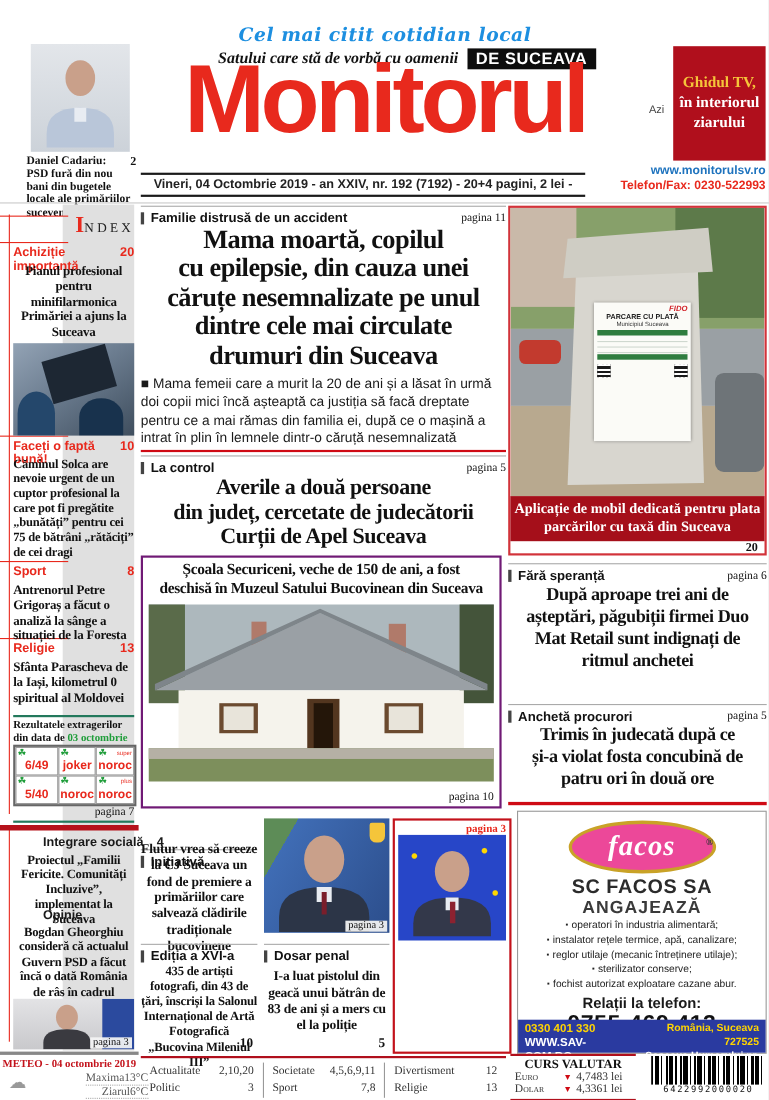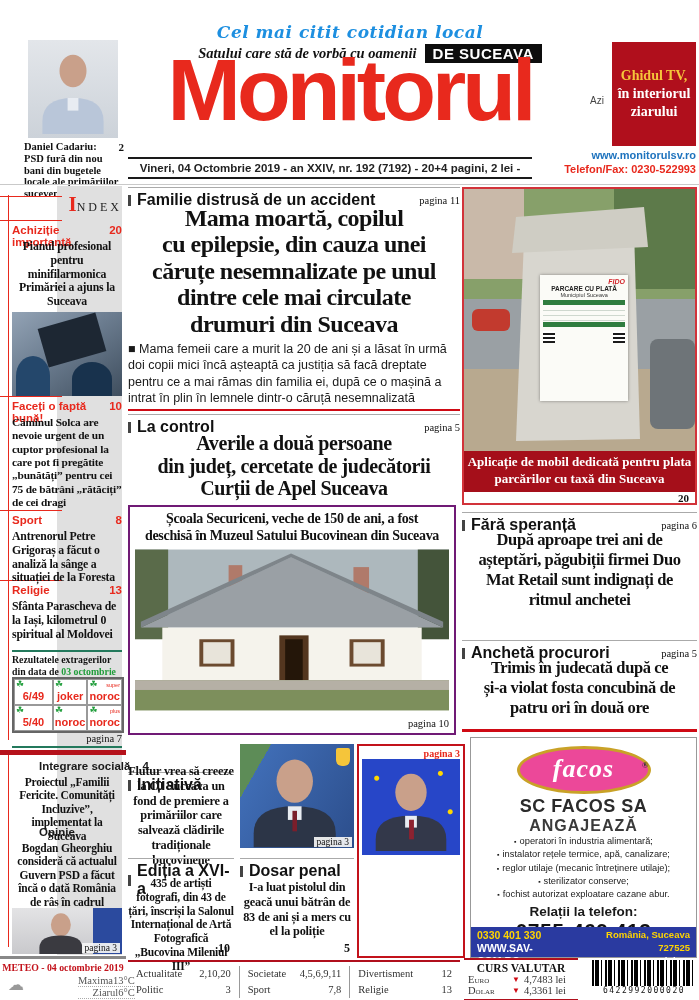--- a/index.html
+++ b/index.html
@@ -75,21 +75,21 @@
   .meteo-title{text-align:center;color:#c3121b;font-family:"Liberation Serif",serif;
                font-weight:bold;font-size:9.8px;}
   .meteo-body{display:flex;gap:6px;padding-left:8px;margin-top:2px;}
   .cloud{color:#999;font-size:16px;line-height:1.2;}
   .mrows{flex:1;padding-right:10px;}
   .mrow{display:flex;justify-content:flex-end;font-family:Liberation Serif, serif;
         font-size:10.5px;color:#555;border-bottom:1px dotted #aaa;margin-left:48px;}
   
   .krow{display:flex;align-items:center;border-top:1px solid #aaa;padding-top:3px;}
   .tick{display:inline-block;width:3px;height:11px;background:#444;margin-right:6px;}
-  .klabel{font-weight:bold;font-size:16px;flex:1;}
+  .klabel{font-weight:bold;font-size:12px;flex:1;}
   .kpage{font-family:"Liberation Serif",serif;font-size:10.5px;}
   
   .k-lead{left:128px;top:187px;width:332px;}
   .h-lead{left:128px;top:205px;width:332px;text-align:center;font-family:"Liberation Serif",serif;
           font-weight:bold;font-size:24px;line-height:1.1;white-space:pre-line;letter-spacing:-.5px;}
   .deck{left:128px;top:341px;width:332px;font-size:12.5px;line-height:1.3;font-weight:500;color:#1a1a1a;}
   .redline1{left:128px;top:409px;width:332px;height:2px;background:#cf0a14;}
   .k-control{left:128px;top:414px;width:332px;}
   .h-control{left:128px;top:432px;width:332px;text-align:center;font-family:"Liberation Serif",serif;
              font-weight:bold;font-size:20px;line-height:1.13;white-space:pre-line;letter-spacing:-.4px;}

